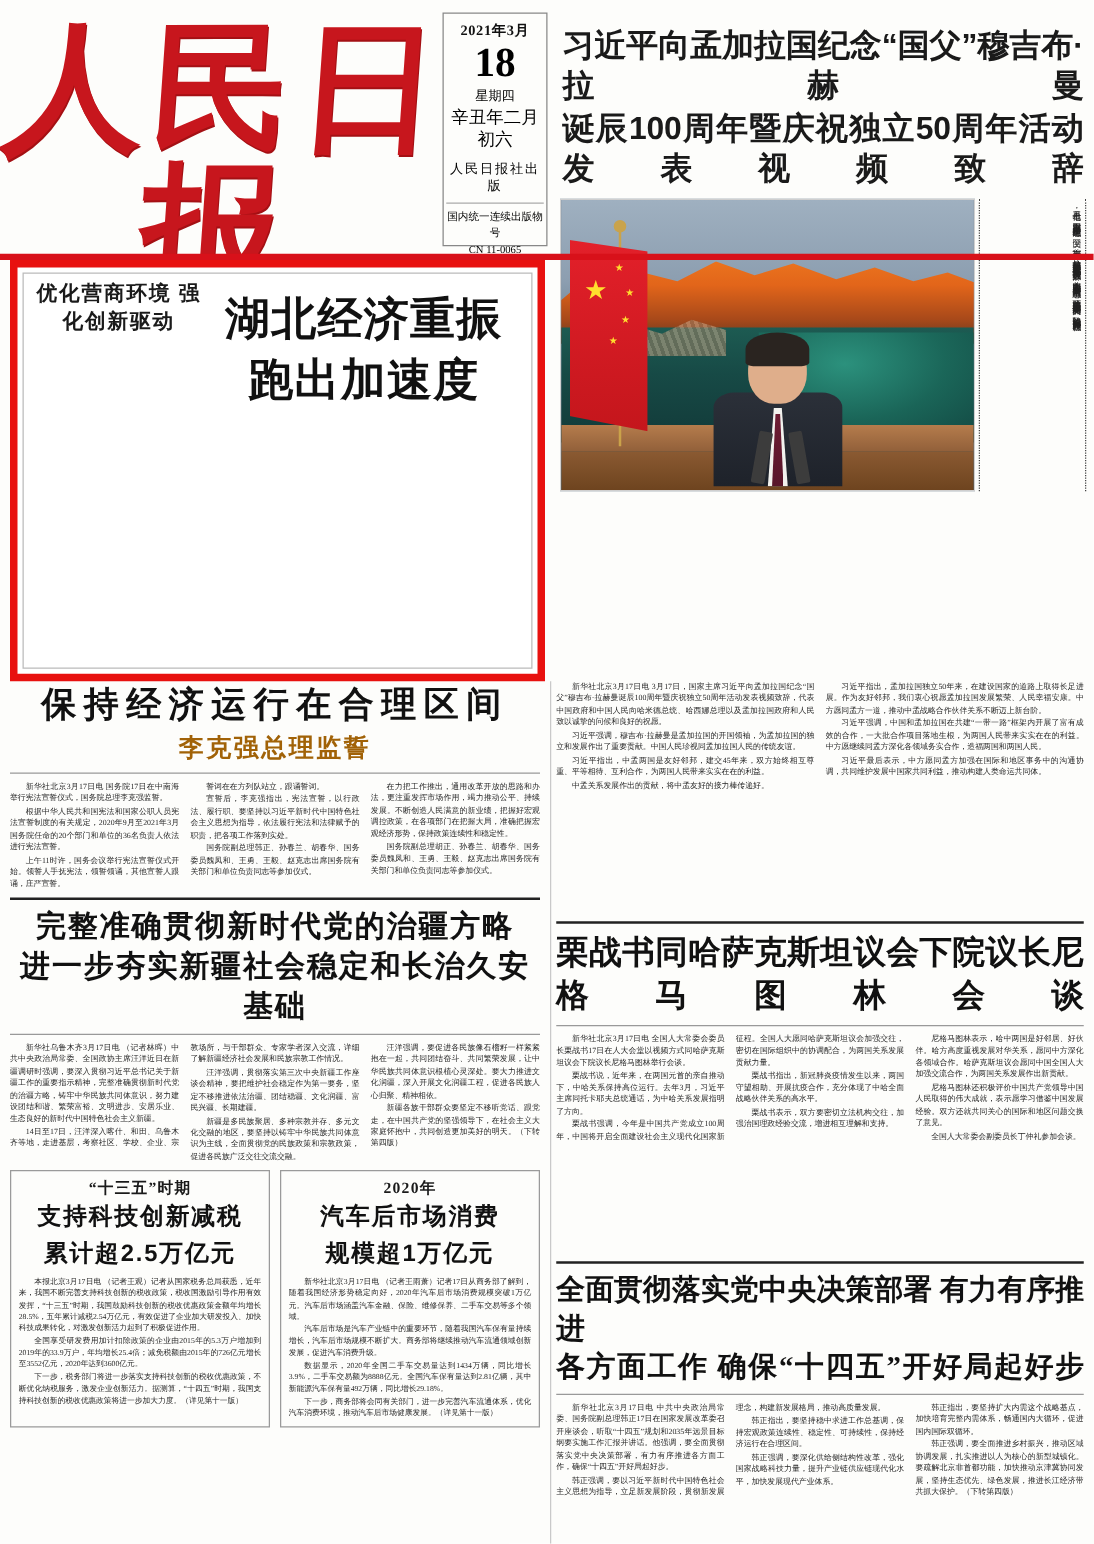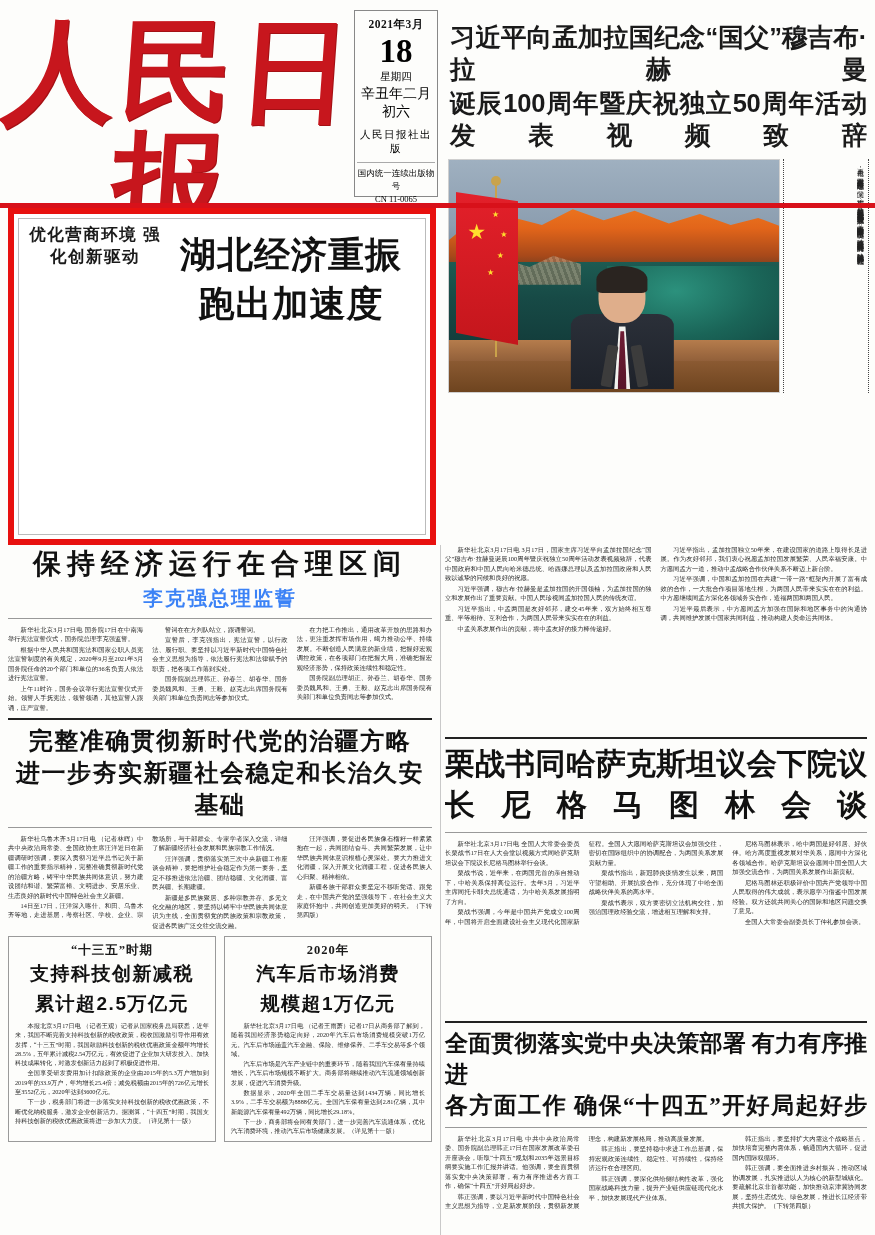--- a/index.html
+++ b/index.html
@@ -162,27 +162,27 @@
   .col-right { width: 435px; padding: 0 8px 0 4px; border-left: 1px solid #c9c9c9; }
 
   .rule-thin { border-top: 1px solid #999; margin: 6px 0; }
   .rule-thick { border-top: 2.5px solid #222; margin: 6px 0 5px; }
 
   .hl-main {
     text-align:center; font-weight:700; color:#111;
     font-family:"Liberation Serif","DejaVu Serif",serif;
   }
   .hl-shoulder { text-align:center; font-size: 13px; color:#1a1a1a; letter-spacing:.8px; margin-bottom:2px; font-weight:700;}
-  .hl-sub { text-align:center; font-size: 19px; font-weight:700; color:#3b82f6; letter-spacing:1px; margin-top:2px;
+  .hl-sub { text-align:center; font-size: 19px; font-weight:700; color:#a16207; letter-spacing:1px; margin-top:2px;
     font-family:"Liberation Sans","DejaVu Sans",sans-serif;}
 
   .t-oath { font-size: 28px; letter-spacing: 6px; }
   .t-li { font-size: 20px; letter-spacing: 2px; font-family:"Liberation Sans","DejaVu Sans",sans-serif; }
   .t-wang1 { font-size: 24px; letter-spacing: 1.5px; }
-  .t-lzs { font-size: 30px; letter-spacing: -0.2px; font-family:Liberation Mono, monospace;
+  .t-lzs { font-size: 26px; letter-spacing: -0.2px; font-family:Liberation Mono, monospace;
     text-align:justify; text-align-last:justify; }
   .t-hz { font-size: 23px; letter-spacing: -0.3px; text-align:justify; text-align-last:justify; }
 
   .body3 { column-count: 3; column-gap: 9px; font-size: 6.3px; line-height: 1.5; text-align: justify; color:#262626; }
   .body3 p { text-indent: 2em; margin-bottom: 1px; }
   .body2 { column-count: 2; column-gap: 9px; font-size: 6.3px; line-height: 1.5; text-align: justify; color:#262626; }
   .body2 p { text-indent: 2em; margin-bottom: 1px; }
 
   
   .small-boxes { display:flex; gap: 8px; margin-top: 6px; justify-content: center; }

